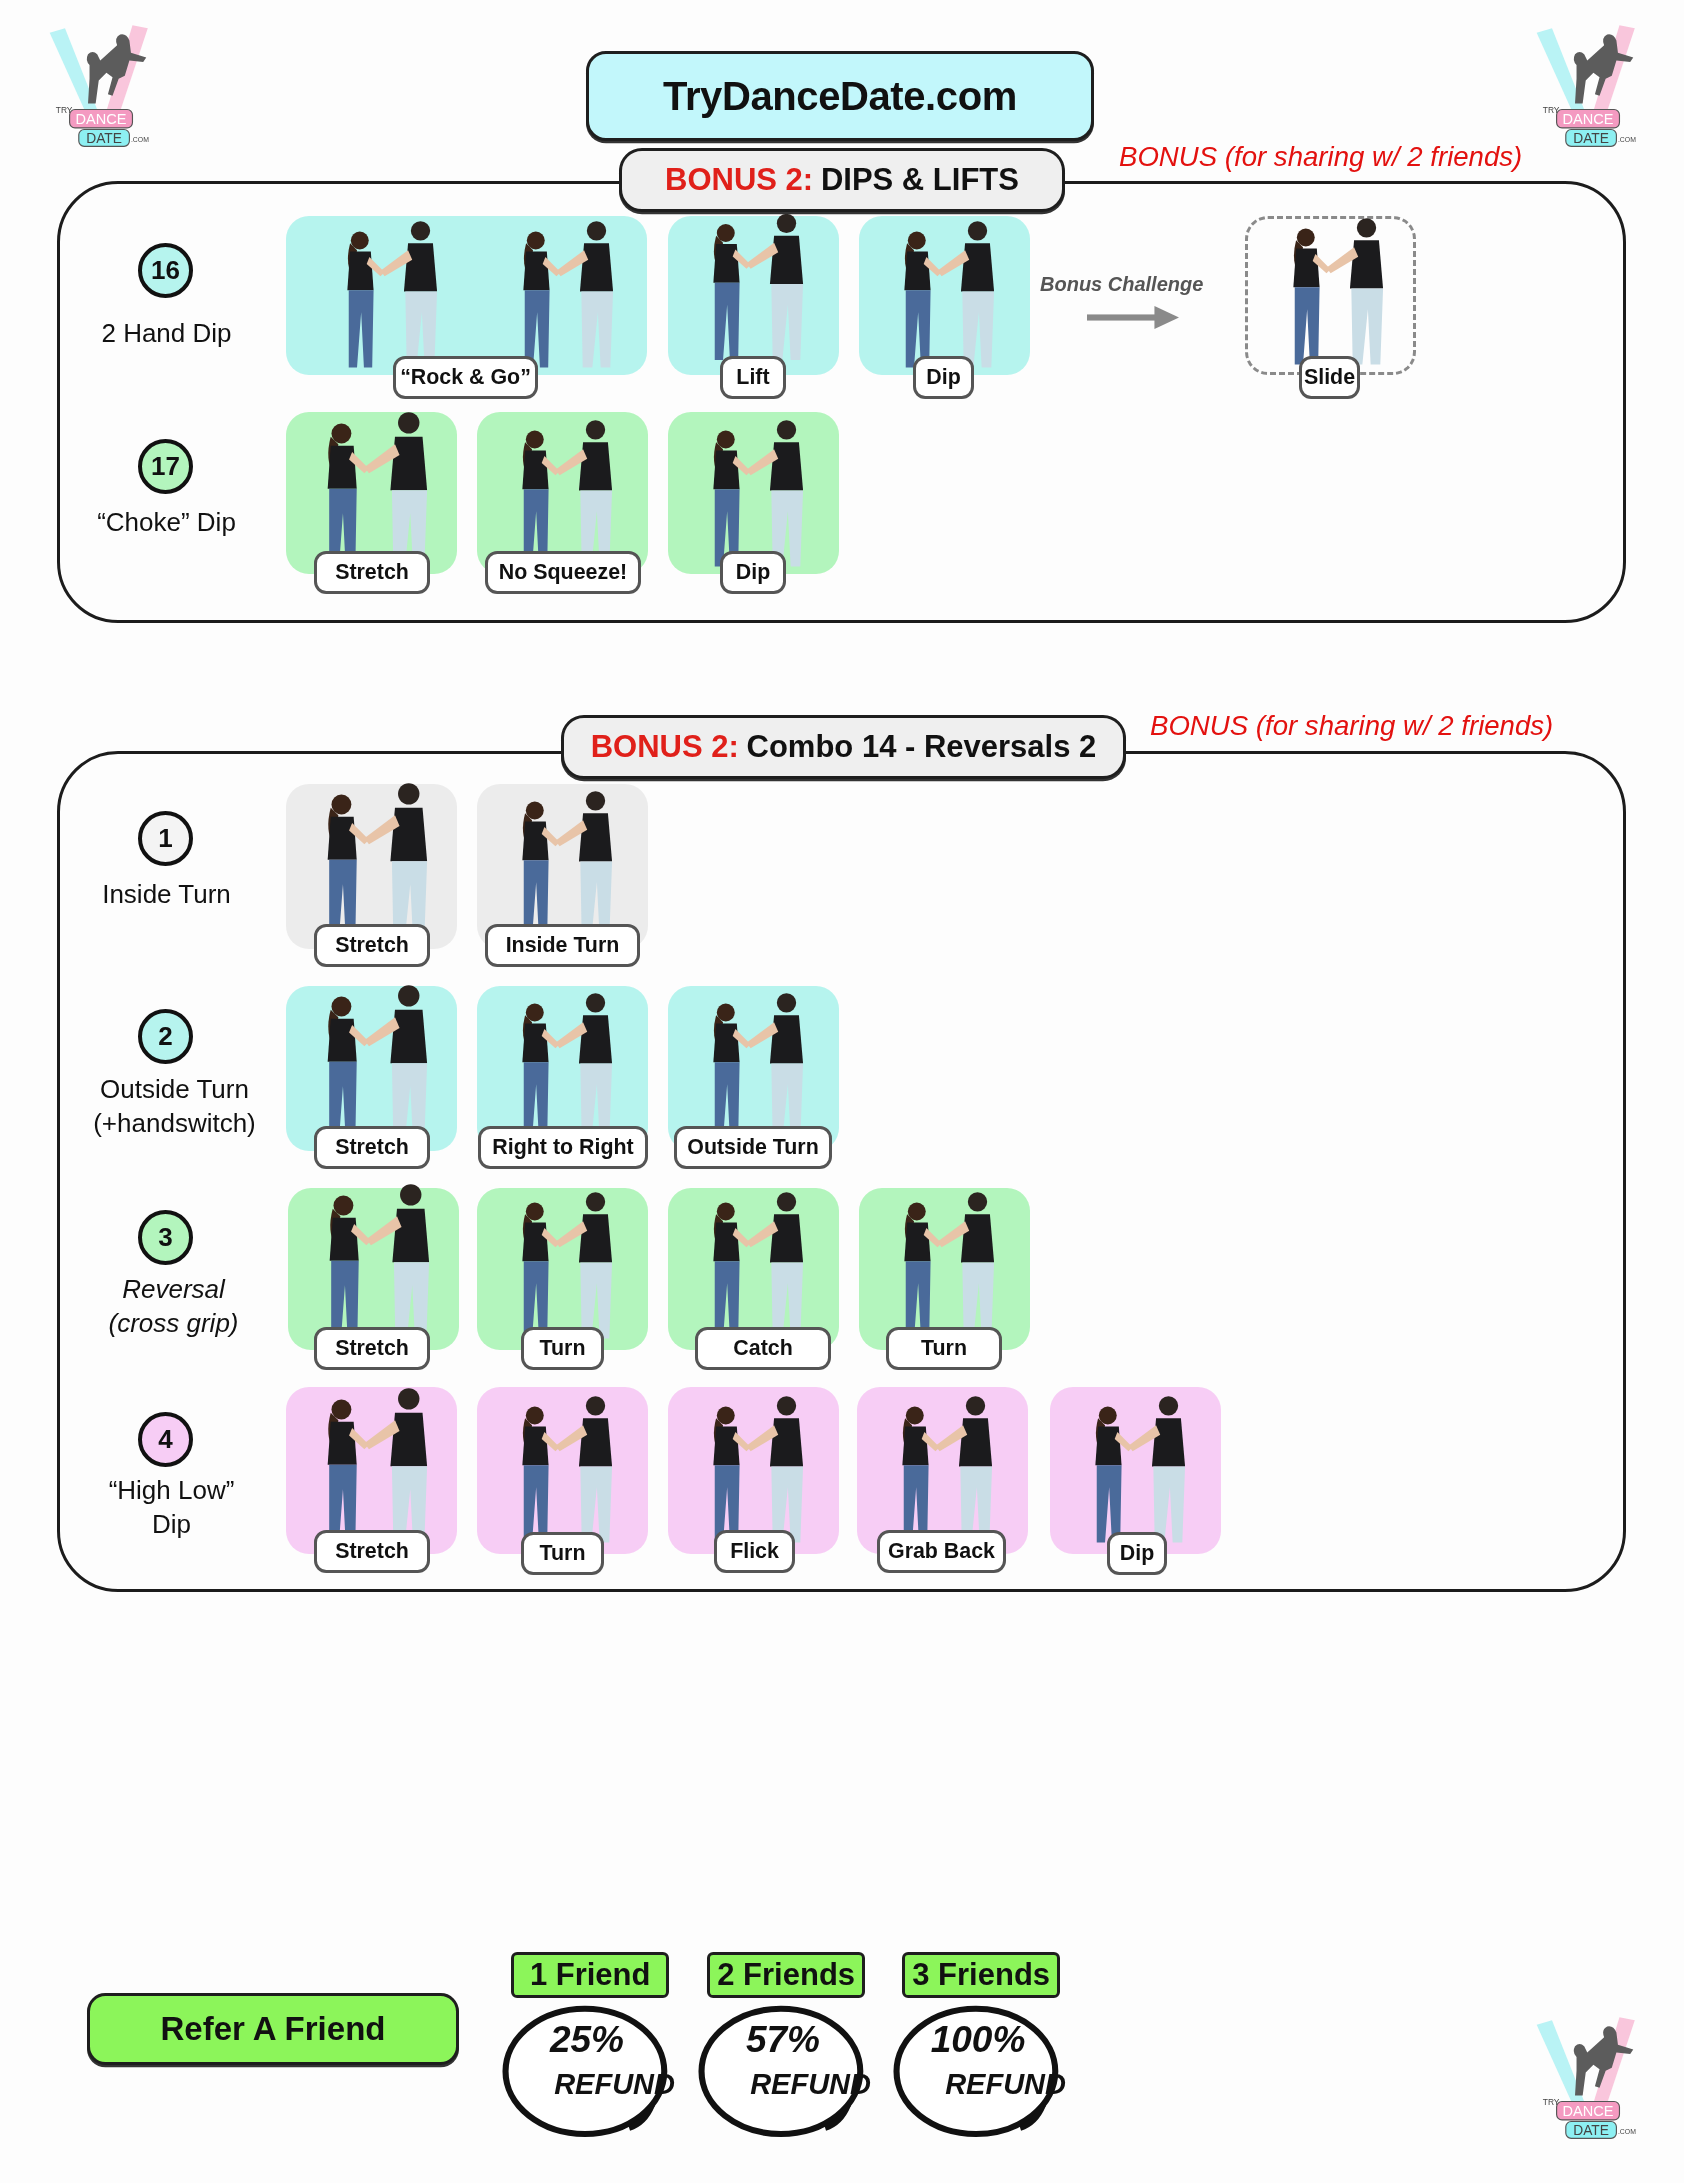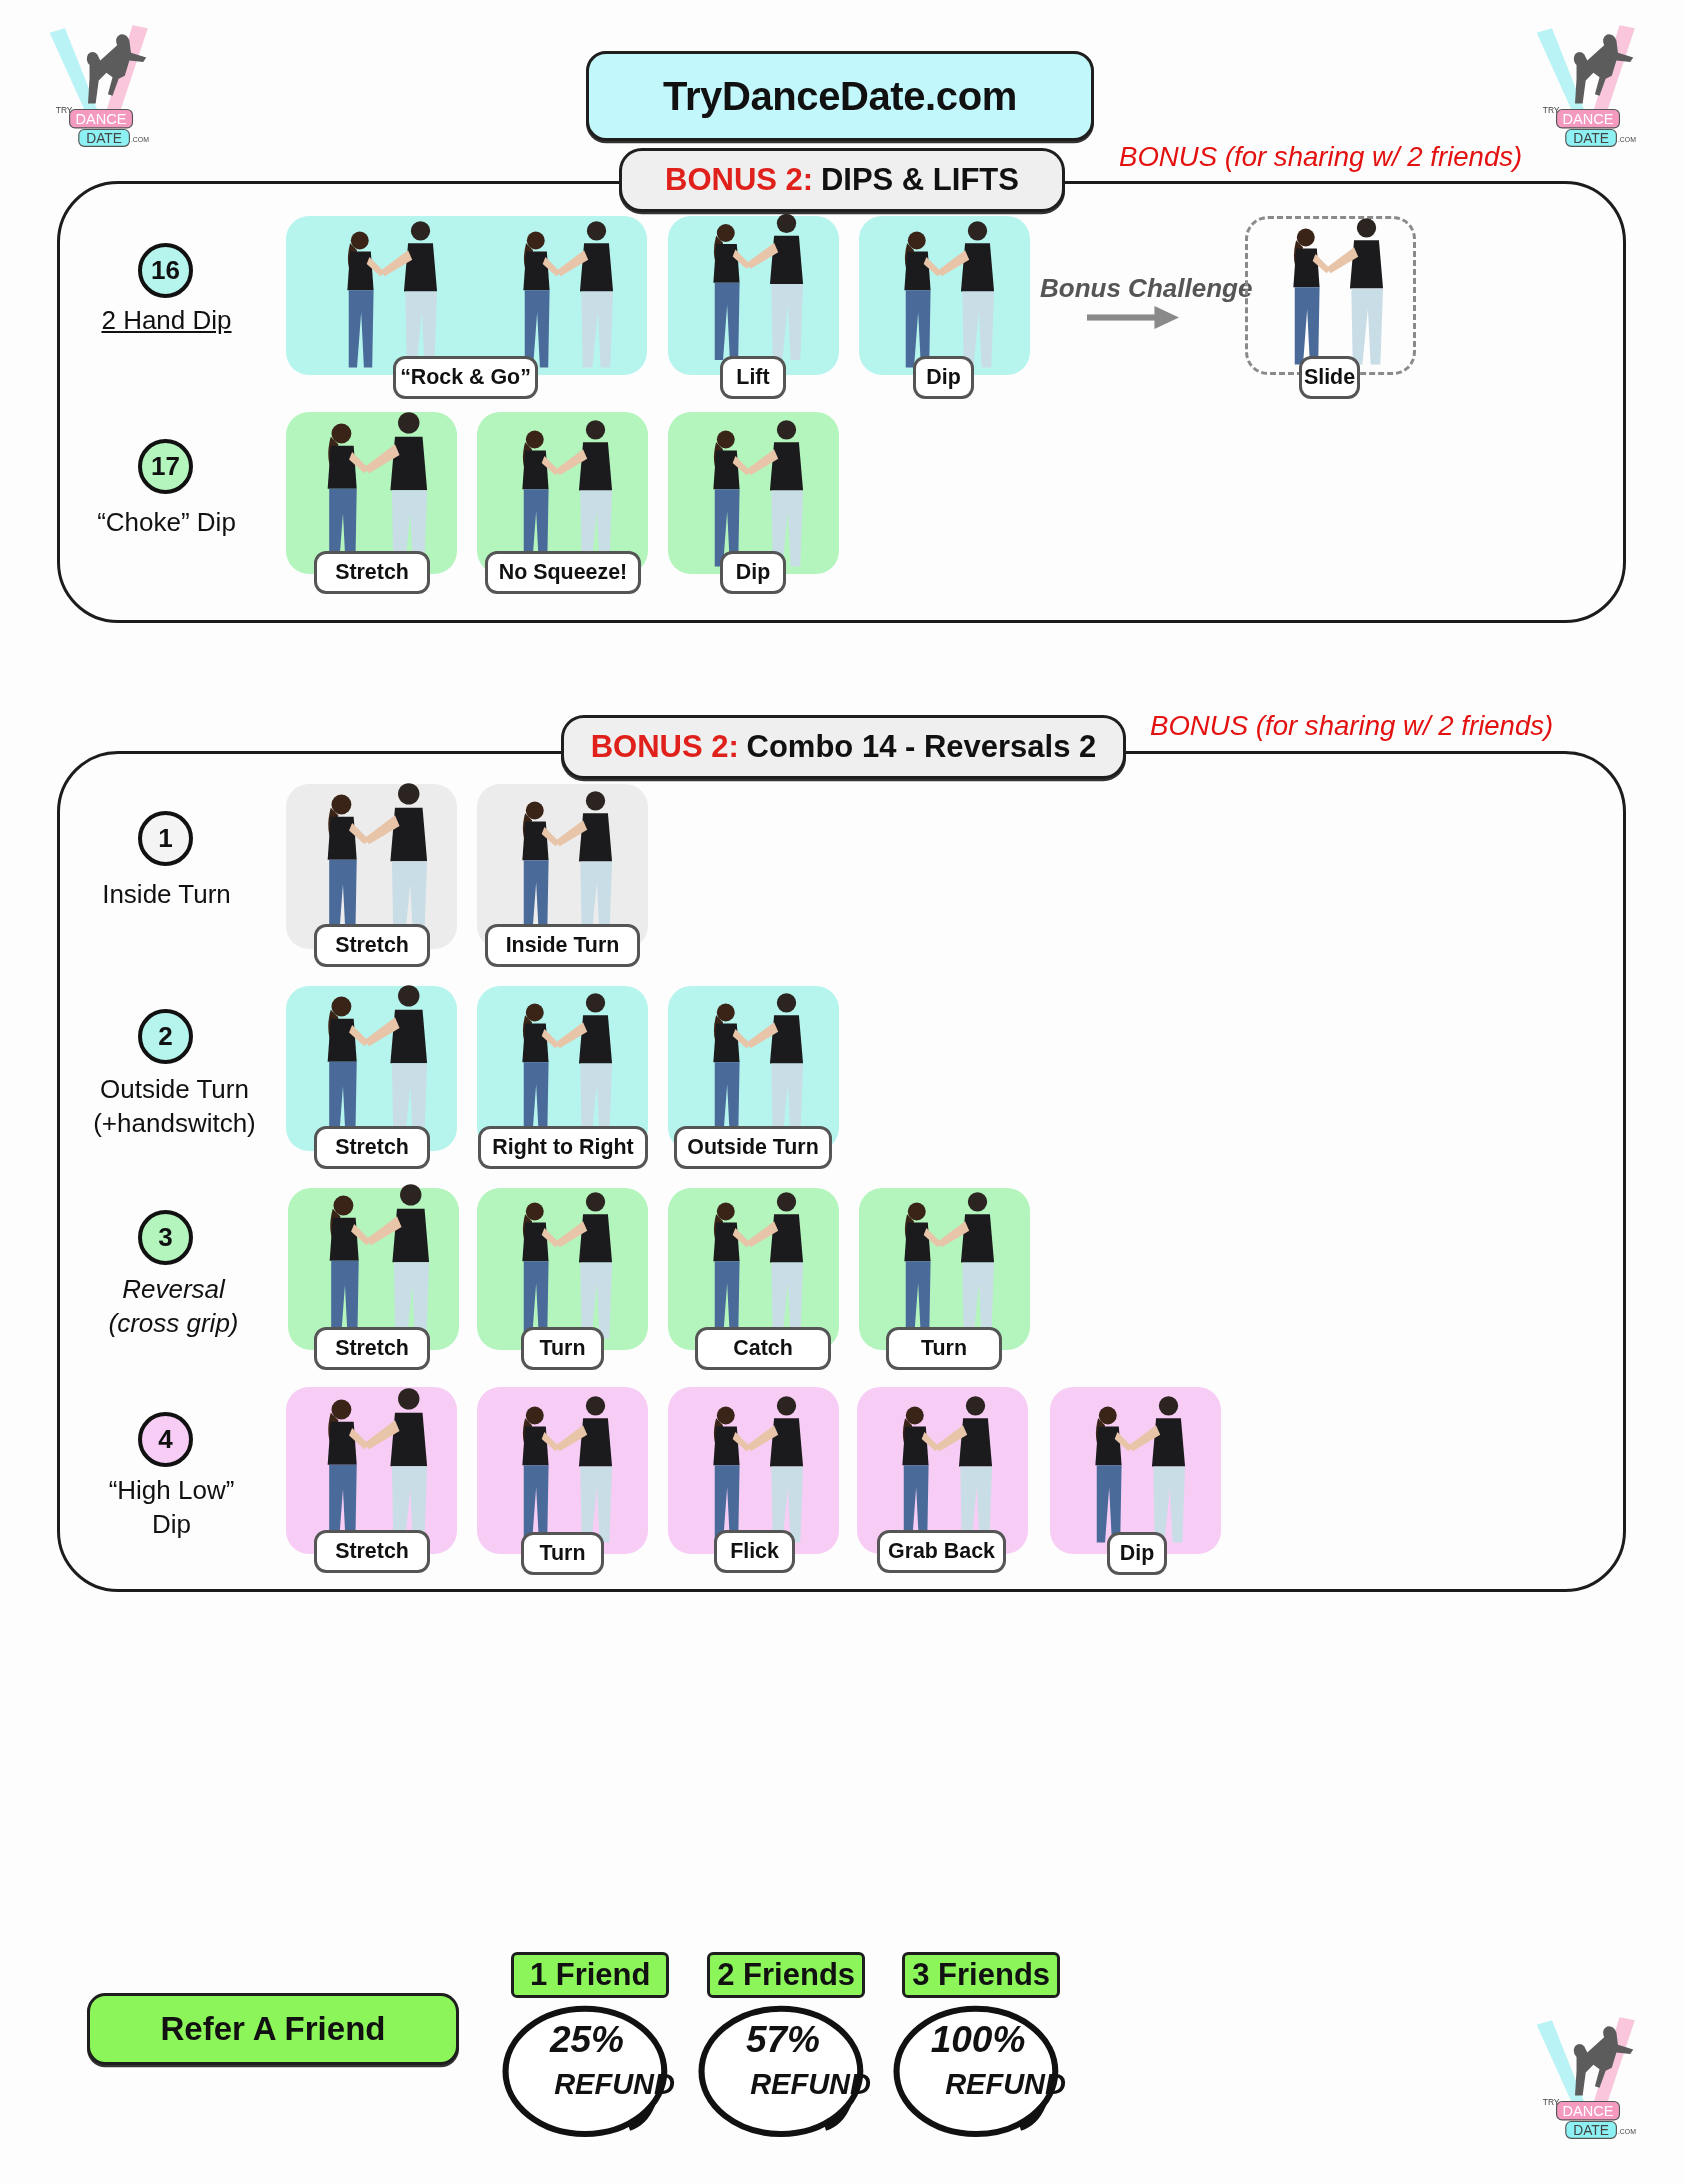--- a/index.html
+++ b/index.html
@@ -41,21 +41,21 @@
   .panel.grey { background:#ececec; }
   .panel.dashed { background:transparent; border:3.8px dashed #8a8a8a; box-sizing:border-box; }
 
   .figure { position:absolute; bottom:-7.7px; }
 
   .step-label { position:absolute; height:43px; background:#fff; border:3.8px solid #555;
     border-radius:12.2px; box-sizing:border-box; display:flex; align-items:center;
     justify-content:center; font-weight:bold; font-size:21.4px; padding:0 10.7px;
     white-space:nowrap; z-index:2; }
 
-  .challenge-text { position:absolute; left:1040px; top:273px; font-size:26px;
+  .challenge-text { position:absolute; left:1040px; top:273px; font-size:20px;
     font-weight:bold; font-style:italic; color:#555; white-space:nowrap; }
   .challenge-arrow { position:absolute; left:1087px; top:306px; width:92px; height:23px; }
 
   
   .refer-btn { position:absolute; left:87px; top:1993px; width:372px; height:72px;
     background:#8cf55a; border:3.8px solid #1e1e1e; border-radius:18.4px; box-sizing:border-box;
     display:flex; align-items:center; justify-content:center; font-weight:bold; font-size:33px;
     box-shadow:0 2.3px 0 #333; }
   .tier { position:absolute; width:184px; height:184px; }
   .tier-tag { position:absolute; left:12.2px; top:0; width:158px; height:46px;
@@ -132,21 +132,21 @@
 </svg>
 
 <div class="frame" style="top:181px;height:442px;"></div>
 <div class="section-header" style="left:619px;top:148px;width:446px;">
   <span class="red">BONUS 2:</span>
   <span>DIPS &amp; LIFTS</span>
 </div>
 <div class="bonus-note" style="left:1119px;top:141px;">BONUS (for sharing w/ 2 friends)</div>
 
 <div class="num-circle" style="left:138px;top:243px;background:#b6f4ee;">16</div>
-<div class="move-name" style="left:67px;top:303px;text-decoration:underline;">2 Hand Dip</div>
+<div class="move-name" style="left:67px;top:316px;">2 Hand Dip</div>
 
 <div class="panel cyan" style="left:286px;top:216px;width:361px;height:159px;">
   <svg class="figure" style="left:31px;width:138px;height:176px;" viewBox="0 0 200 230">
       <use href="#couple"></use>
     </svg>
   <svg class="figure" style="left:207px;width:138px;height:176px;" viewBox="0 0 200 230">
       <use href="#couple"></use>
     </svg>
 </div>
 <div class="step-label" style="left:393px;top:356px;width:145px;">“Rock &amp; Go”</div>

